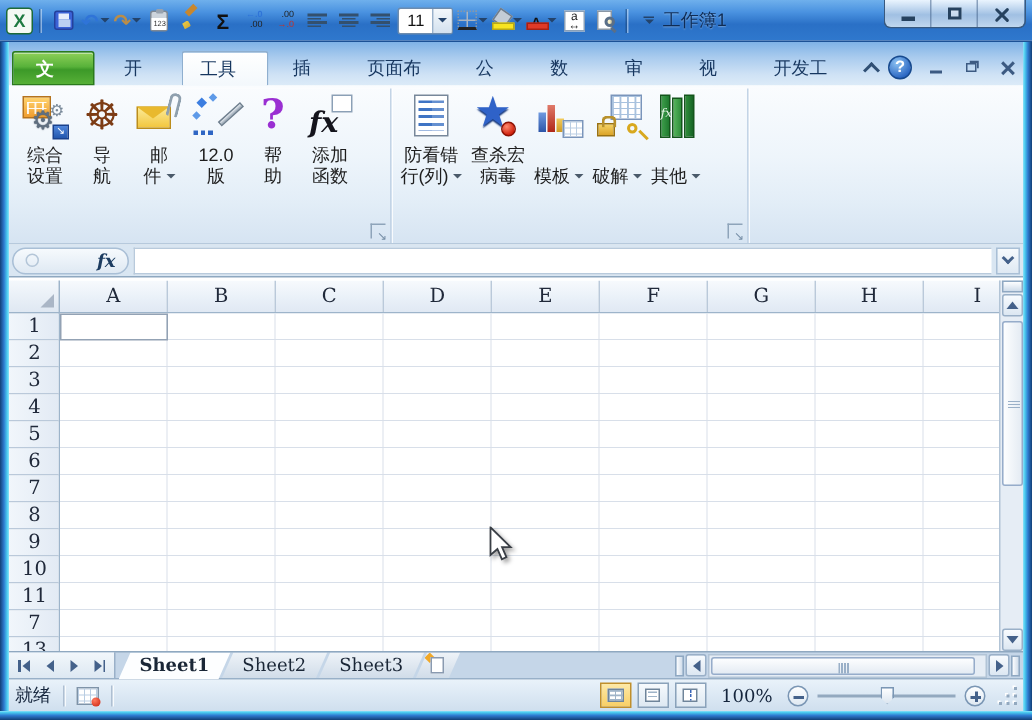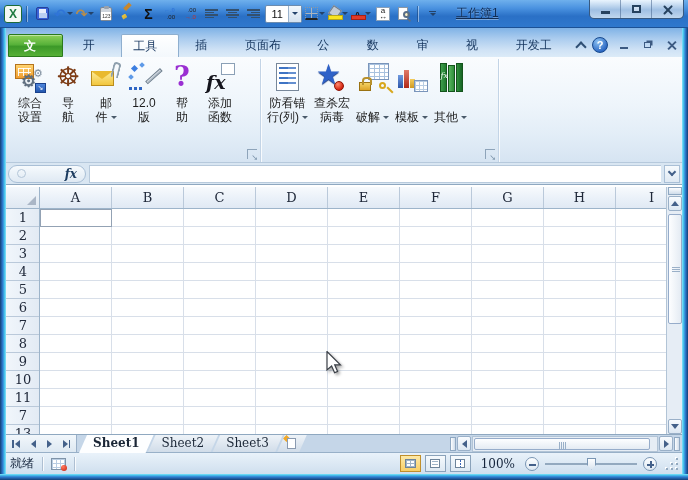--- a/index.html
+++ b/index.html
@@ -64,21 +64,21 @@
   .fontcol-ic{width:13px;height:13px;position:relative;text-align:center;}
   .fontcol-ic .fc-a{font-size:9px;font-weight:bold;line-height:9px;color:#111;}
   .fontcol-ic::after{content:"";position:absolute;left:0;bottom:0;width:13px;height:3px;background:#e03a28;border:1px solid #a82014;}
   .fit-ic{width:14px;height:14px;border:1px solid #8aa0b8;background:#fff;font-size:8px;line-height:6px;text-align:center;color:#222;}
   .preview-ic{width:14px;height:14px;position:relative;}
   .preview-ic::before{content:"";position:absolute;left:1px;top:0;width:8px;height:11px;background:#fff;border:1px solid #8a97a5;}
   .preview-ic .lens{position:absolute;right:1px;bottom:3px;width:7px;height:7px;border:2px solid #5a6f88;border-radius:50%;background:rgba(250,230,150,.5);}
   .preview-ic .tail{position:absolute;right:0px;bottom:0px;width:4px;height:2px;background:#5a6f88;transform:rotate(45deg);}
   .qat-more{display:flex;flex-direction:column;align-items:center;gap:1px;}
   .qat-more .bar{width:7px;height:1.5px;background:#23436b;}
-  .title-text{margin-left:14px;color:#0f2c55;text-shadow:0 1px 1px rgba(255,255,255,.35);text-decoration:underline;}
+  .title-text{color:#0f2c55;text-shadow:0 1px 1px rgba(255,255,255,.35);}
 
   .win-btns{position:absolute;right:4px;top:0;height:19px;display:flex;
     border:1px solid #38597f;border-top:none;border-radius:0 0 5px 5px;overflow:hidden;
     background:linear-gradient(180deg,rgba(240,248,255,.95),rgba(173,199,228,.88) 55%,rgba(205,224,242,.92));}
   .win-btn{width:31px;display:flex;align-items:center;justify-content:center;border-right:1px solid rgba(70,100,140,.55);}
   .win-btn:last-child{border-right:none;}
   .g-min{width:9px;height:3px;background:#26425f;margin-top:6px;}
   .g-max{width:9px;height:8px;border:2px solid #26425f;background:rgba(255,255,255,.4);}
   .g-x{position:relative;width:11px;height:11px;}
   .g-x::before,.g-x::after{content:"";position:absolute;left:5px;top:0;width:2.2px;height:12px;background:#26425f;border-radius:1px;}
@@ -500,40 +500,40 @@
         <div class="bigbtn">
           <div class="icon32">
               <span class="ic-star">★</span>
               <span class="ic-reddot"></span>
             </div>
           <div class="bl">查杀宏</div>
           <div class="bl">病毒</div>
         </div>
         <div class="bigbtn">
           <div class="icon32">
-              <span class="ic-grid"></span>
-              <span class="ic-lock"></span>
-              <span class="ic-key"></span>
-            </div>
-          <div class="bl"></div>
-          <div class="bl">
-              <span>破解</span>
-              <span class="dd-arrow"></span>
-            </div>
-        </div>
-        <div class="bigbtn">
-          <div class="icon32">
               <span class="bar3 b-blue"></span>
               <span class="bar3 b-red"></span>
               <span class="bar3 b-gold"></span>
               <span class="ic-grid2"></span>
             </div>
           <div class="bl"></div>
           <div class="bl">
               <span>模板</span>
+              <span class="dd-arrow"></span>
+            </div>
+        </div>
+        <div class="bigbtn">
+          <div class="icon32">
+              <span class="ic-grid"></span>
+              <span class="ic-lock"></span>
+              <span class="ic-key"></span>
+            </div>
+          <div class="bl"></div>
+          <div class="bl">
+              <span>破解</span>
               <span class="dd-arrow"></span>
             </div>
         </div>
         <div class="bigbtn">
           <div class="icon32">
             <span class="book bk1">
                 <span class="fx-s">fx</span>
               </span>
               <span class="book bk2"></span>
               <span class="book bk3"></span>

